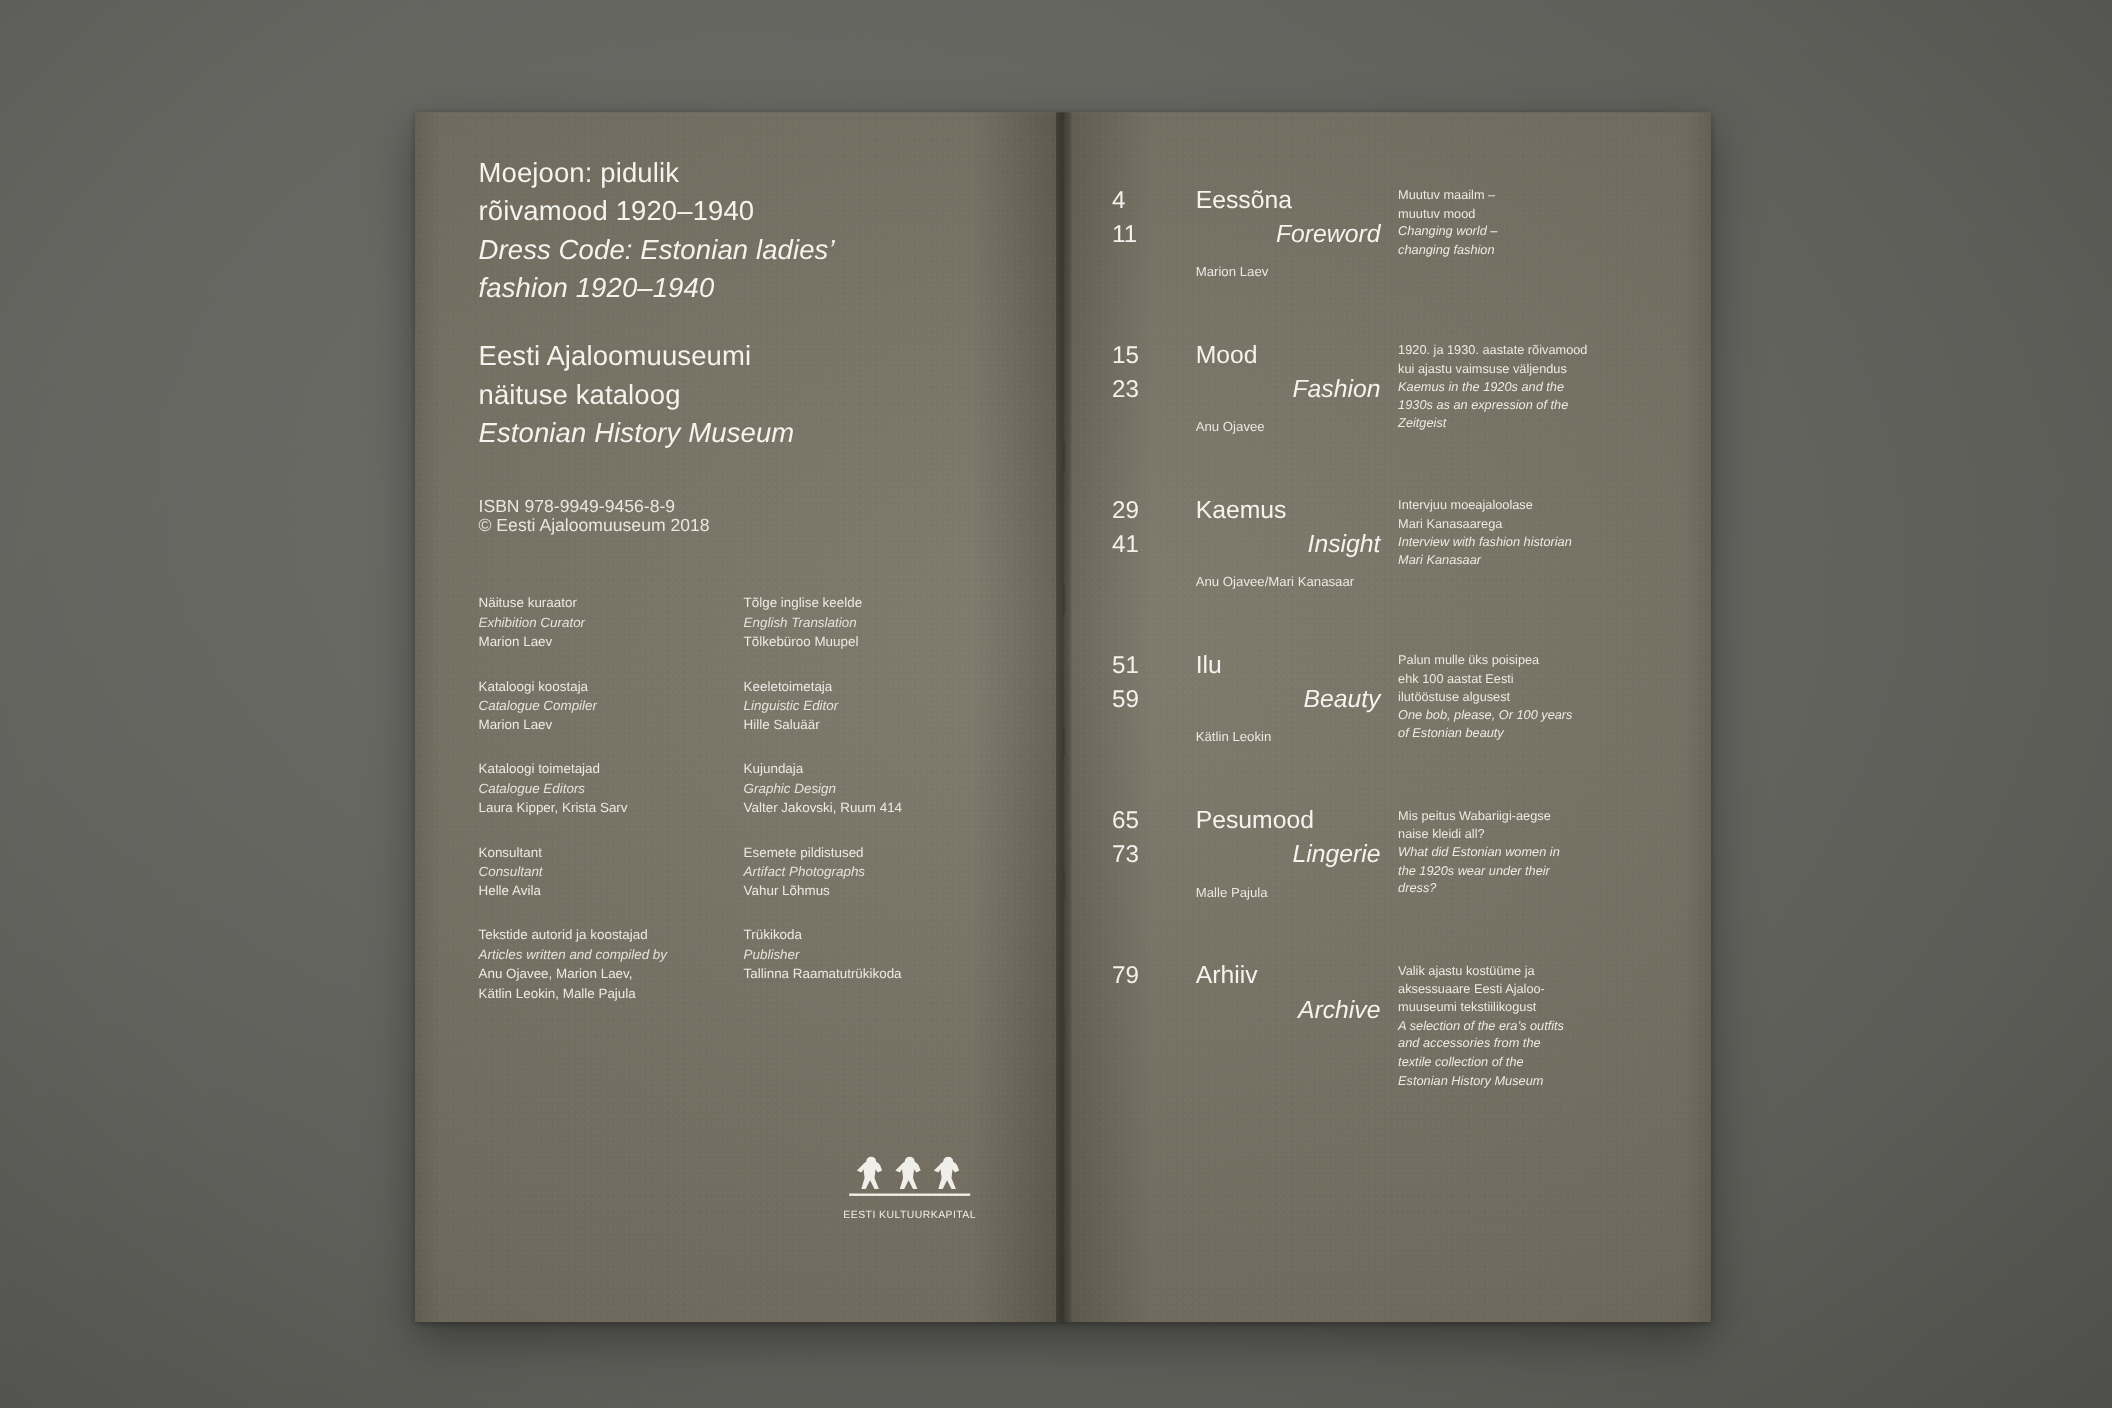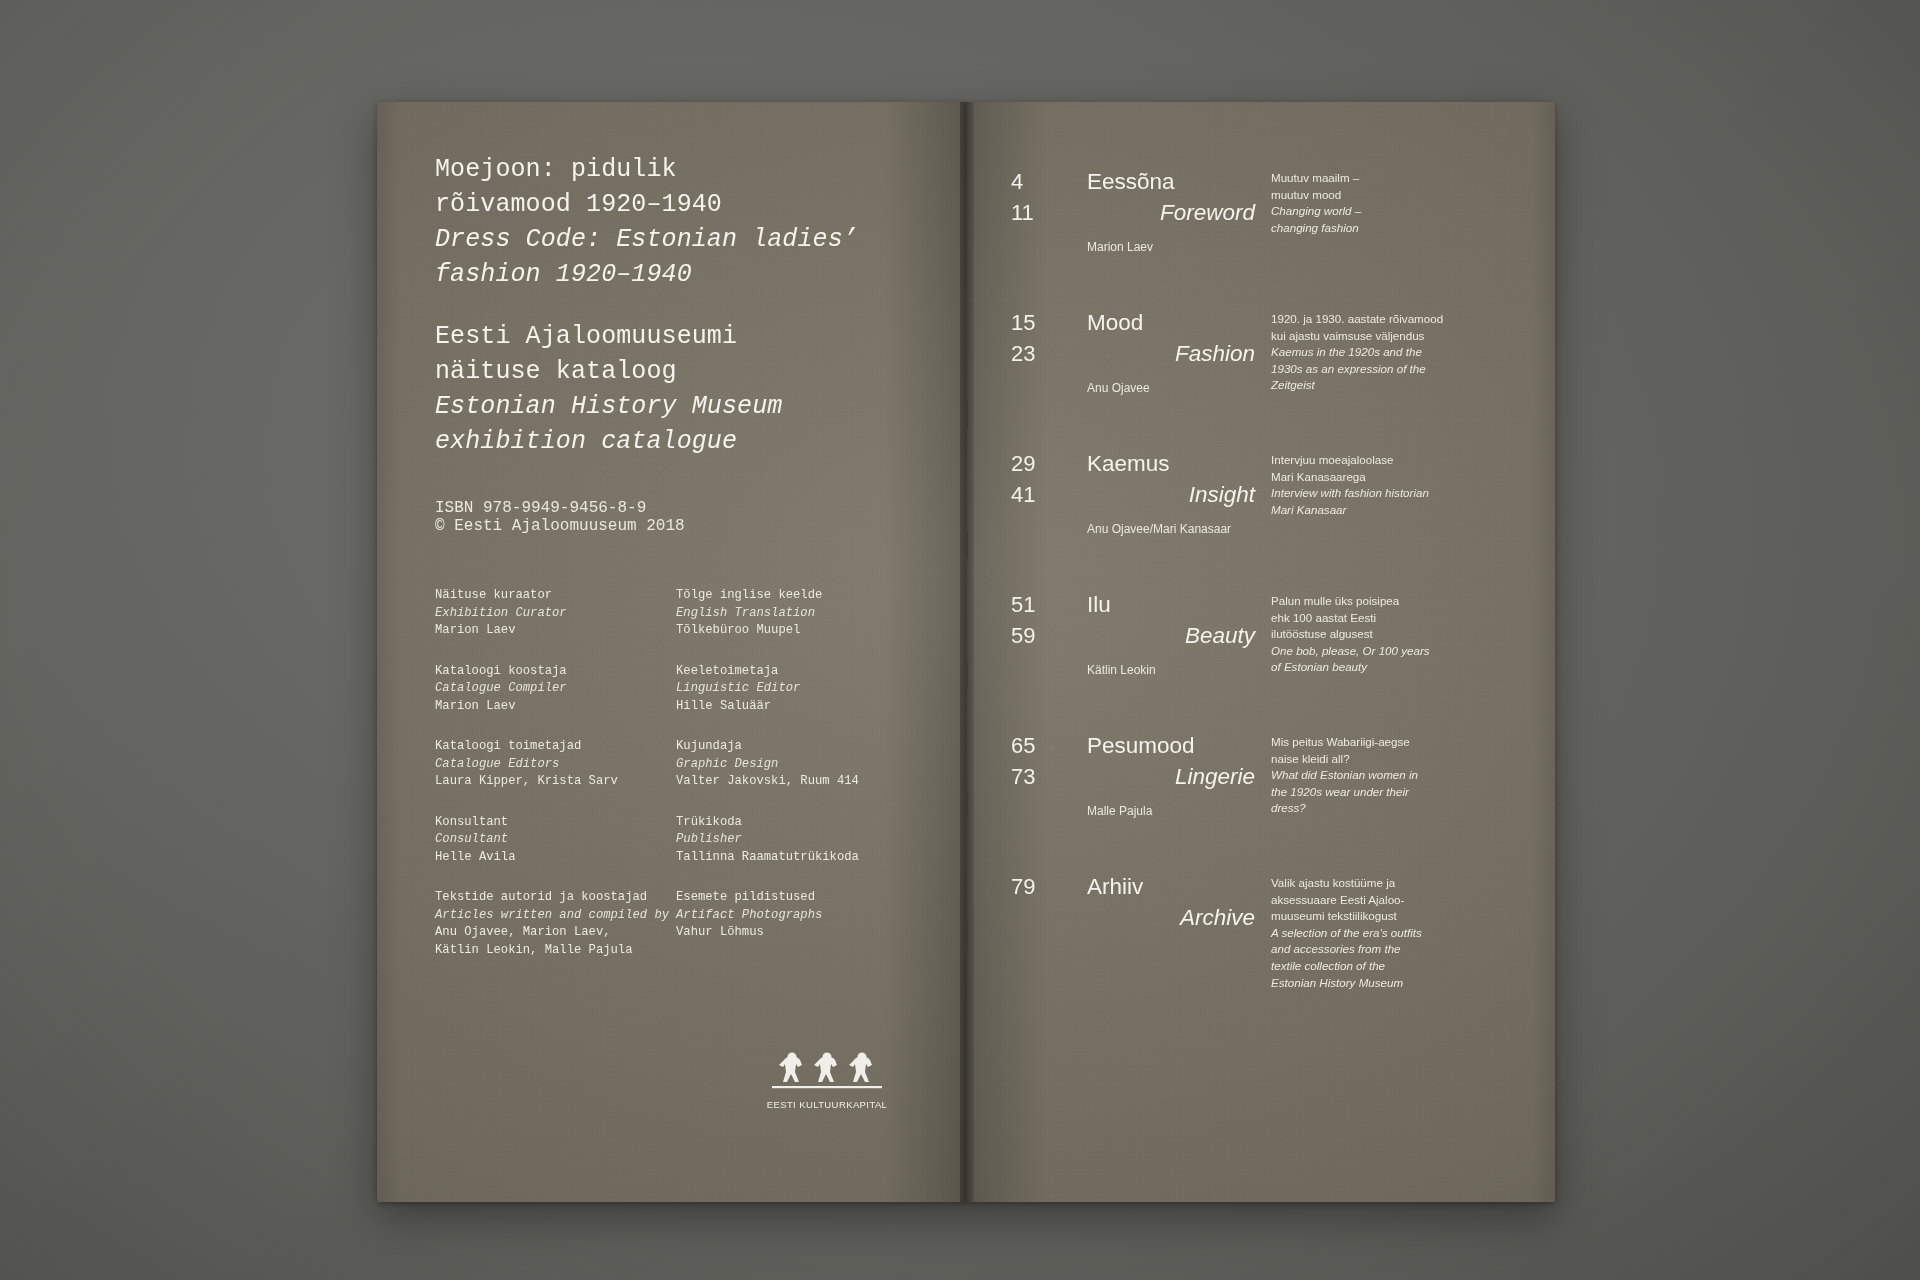--- a/index.html
+++ b/index.html
@@ -89,23 +89,22 @@
     width: 2px;
     background: #3b3a33;
     z-index: 5;
     opacity: 0.85;
   }
 
   
   .l-pad {
     position: relative;
     z-index: 2;
-    padding: 40px 48px 0 58px;
+    padding: 28px 48px 0 58px;
     color: #f0efe9;
-    font-family: Liberation Mono, monospace;
   }
   .r-pad {
     position: relative;
     z-index: 2;
     padding: 56px 40px 0 46px;
     color: #f0efe9;
   }
 
   .title-block {
     font-size: 25px;
@@ -213,21 +212,20 @@
           <div class="grp">
             <div>Moejoon: pidulik</div>
             <div>rõivamood 1920–1940</div>
             <div class="it">Dress Code: Estonian ladies’</div>
             <div class="it">fashion 1920–1940</div>
           </div>
           <div class="grp">
             <div>Eesti Ajaloomuuseumi</div>
             <div>näituse kataloog</div>
             <div class="it">Estonian History Museum</div>
-            <div class="it">exhibition catalogue</div>
           </div>
         </div>
 
         <div class="isbn">
           <div>ISBN  978-9949-9456-8-9</div>
           <div>© Eesti Ajaloomuuseum 2018</div>
         </div>
 
         <div class="credits">
 
@@ -270,28 +268,28 @@
               <div>Keeletoimetaja</div>
               <div class="it">Linguistic Editor</div>
               <div>Hille Saluäär</div>
             </div>
             <div class="cred">
               <div>Kujundaja</div>
               <div class="it">Graphic Design</div>
               <div>Valter Jakovski, Ruum 414</div>
             </div>
             <div class="cred">
+              <div>Esemete pildistused</div>
+              <div class="it">Artifact Photographs</div>
+              <div>Vahur Lõhmus</div>
+            </div>
+            <div class="cred">
               <div>Trükikoda</div>
               <div class="it">Publisher</div>
               <div>Tallinna Raamatutrükikoda</div>
-            </div>
-            <div class="cred">
-              <div>Esemete pildistused</div>
-              <div class="it">Artifact Photographs</div>
-              <div>Vahur Lõhmus</div>
             </div>
           </div>
 
         </div>
       </div>
 
       <div class="kulka">
         <svg width="122" height="46" viewBox="0 0 122 46">
           <g fill="#efeee8">
 

